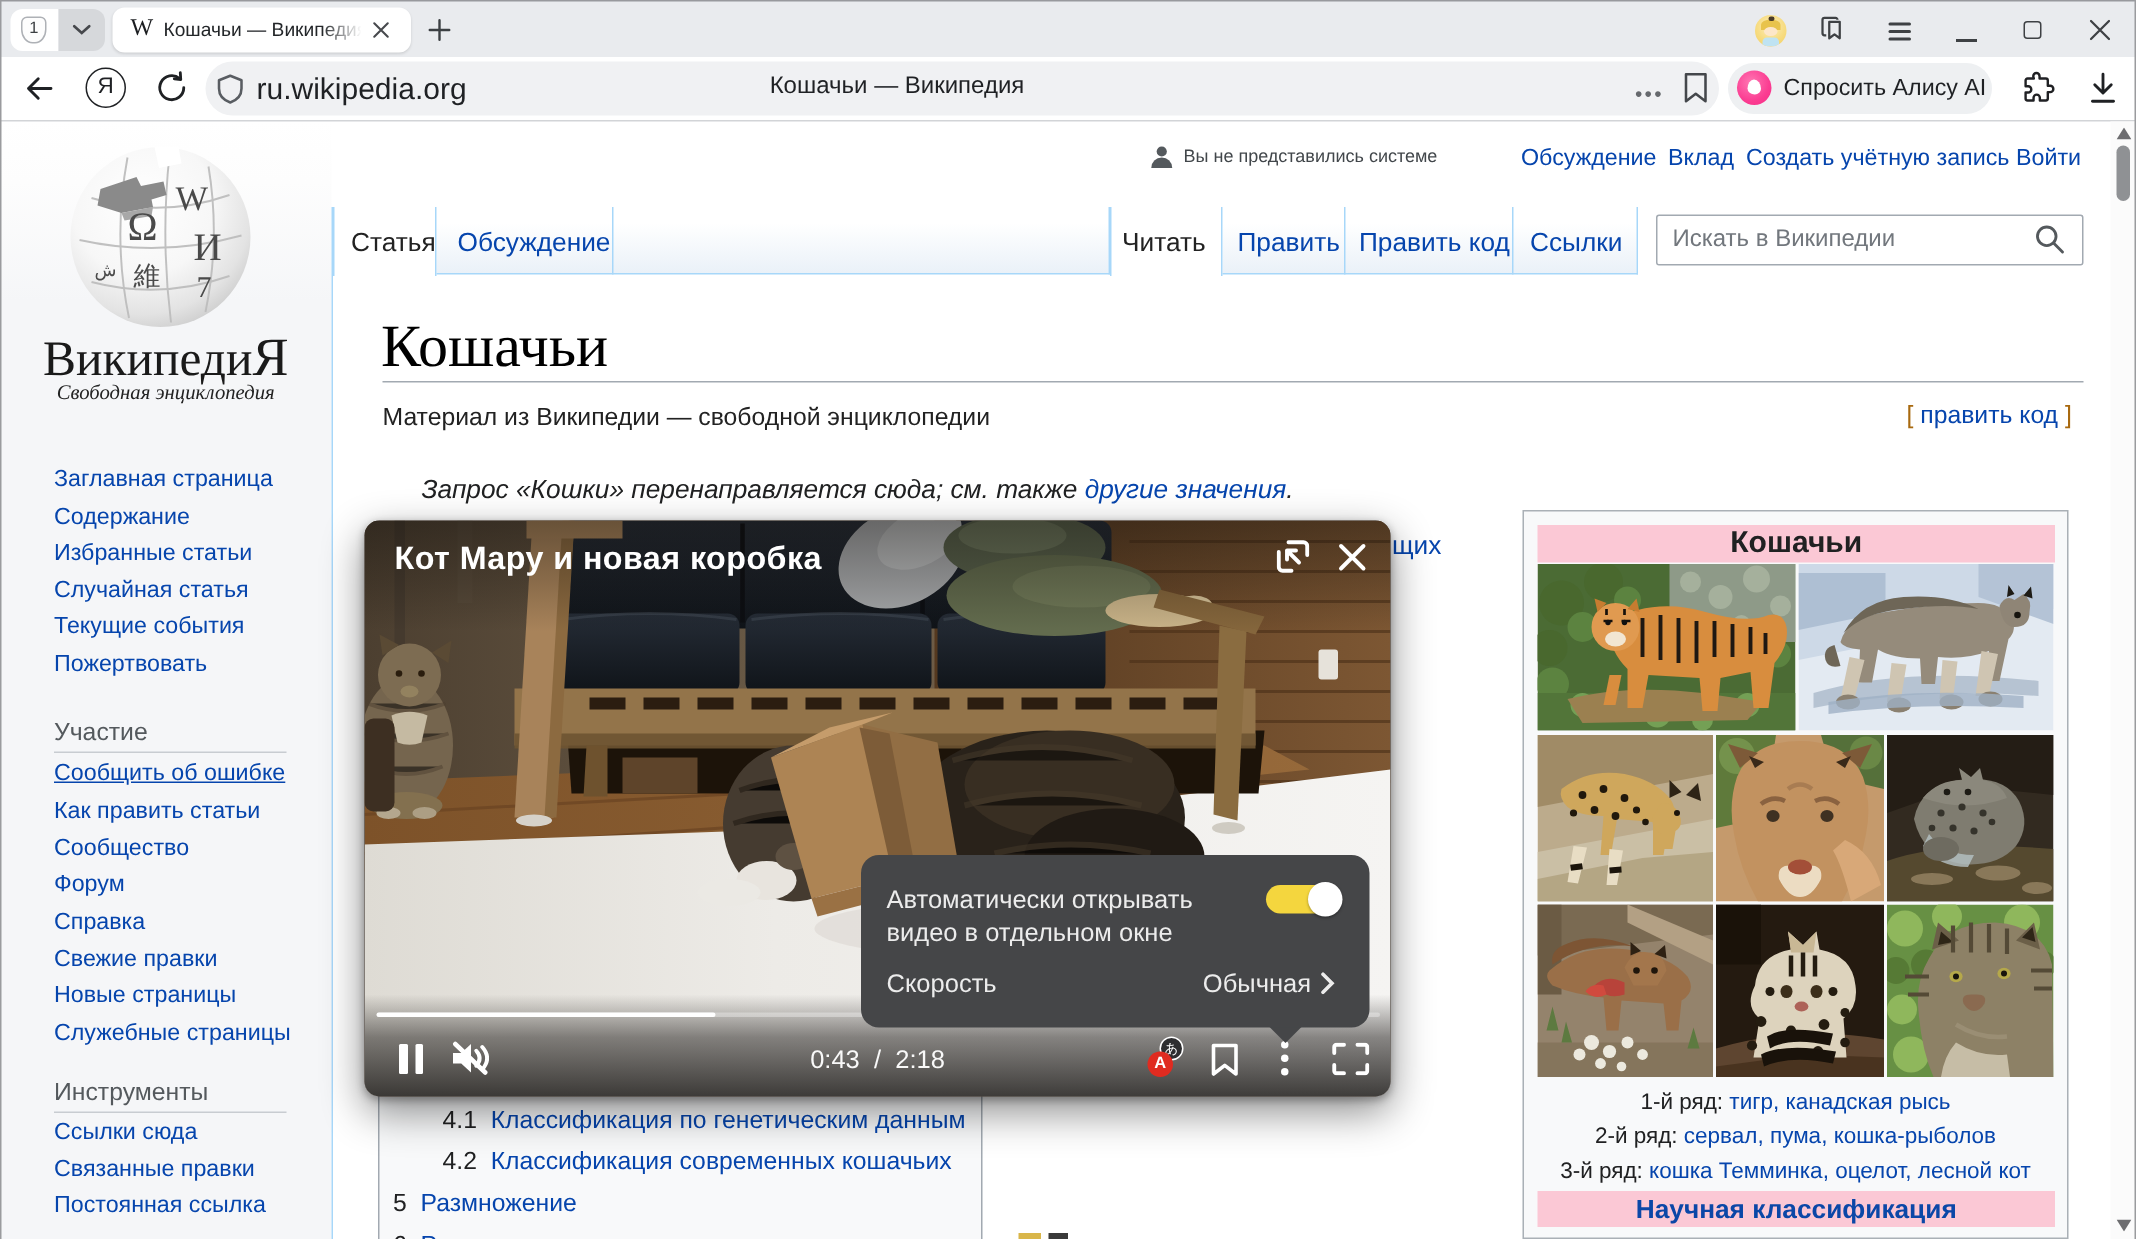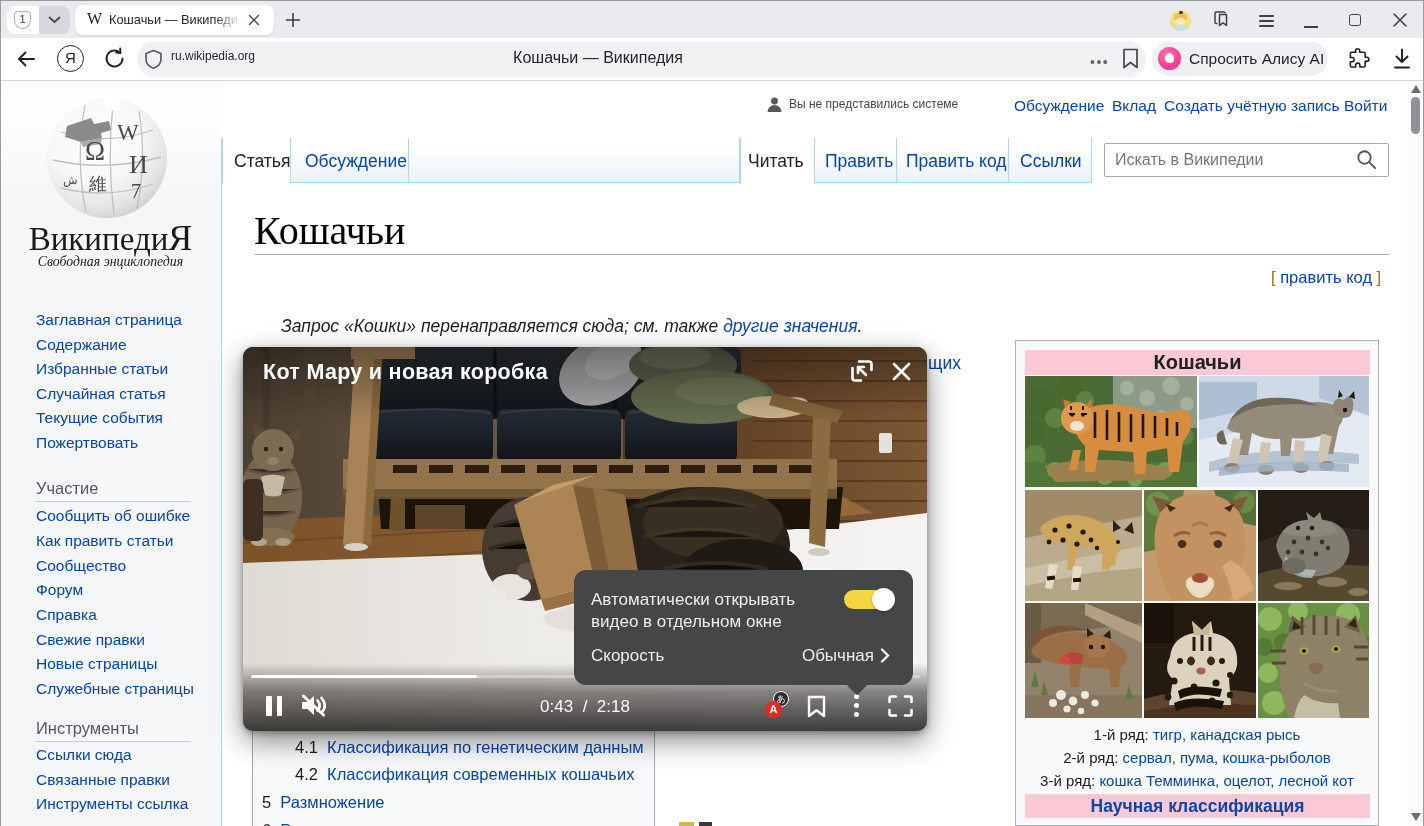--- a/index.html
+++ b/index.html
@@ -72,21 +72,21 @@
     <div class="abs" style="left:57px;top:11px;width:27px;text-align:center;font-size:15px;color:#1f2124;">Я</div>
     <svg class="abs" style="left:103px;top:9px;" width="23" height="23" viewBox="0 0 23 23">
         <path d="M19.5 11.5 a8 8 0 1 1 -2.8 -6.1" fill="none" stroke="#1f2124" stroke-width="1.9" stroke-linecap="round"></path>
         <path d="M17.2 1.5 L17.5 6 L13.2 5.6" fill="none" stroke="#1f2124" stroke-width="1.9" stroke-linecap="round" stroke-linejoin="round"></path>
       </svg>
 
     <div class="abs" style="left:137px;top:3px;width:1009px;height:36px;background:#f0f1f3;border-radius:18px;"></div>
     <svg class="abs" style="left:144px;top:11px;" width="19" height="21" viewBox="0 0 19 21">
         <path d="M9.5 1.5 L17 4.5 V10 c0 4.5 -3.2 7.8 -7.5 9.3 C5.2 17.8 2 14.5 2 10 V4.5 Z" fill="none" stroke="#595d62" stroke-width="1.7" stroke-linejoin="round"></path>
       </svg>
-    <div class="abs" style="left:171px;top:11px;font-size:12px;color:#1f2124;">ru.wikipedia.org</div>
+    <div class="abs" style="left:171px;top:11px;font-size:20px;color:#1f2124;">ru.wikipedia.org</div>
     <div class="abs" style="left:398px;top:11px;width:400px;text-align:center;font-size:16px;color:#1f2124;">Кошачьи — Википедия</div>
     <div class="abs" style="left:1090px;top:16px;width:26px;font-size:14px;color:#66696d;letter-spacing:1.5px;">•••</div>
     <svg class="abs" style="left:1122px;top:10px;" width="17" height="21" viewBox="0 0 17 21">
         <path d="M2 1.5 h13 v18 l-6.5 -5 l-6.5 5 z" fill="none" stroke="#44474b" stroke-width="1.7" stroke-linejoin="round"></path>
       </svg>
 
     <div class="abs" style="left:1152px;top:4px;width:176px;height:34px;background:#eef0f2;border-radius:17px;"></div>
     <div class="abs" style="left:1158px;top:9px;width:23px;height:23px;border-radius:50%;background:radial-gradient(circle at 40% 35%,#ff77b3 0%,#fb3d92 60%,#f72b86 100%);"></div>
     <div class="abs" style="left:1165px;top:15px;width:9px;height:10px;background:#fff;border-radius:48% 52% 46% 54%/60% 62% 38% 40%;"></div>
     <div class="abs" style="left:1189px;top:12px;font-size:15.5px;color:#1f2124;">Спросить Алису AI</div>
@@ -133,33 +133,33 @@
   <div class="abs ser" style="left:0px;top:254px;width:221px;text-align:center;font-size:13.8px;font-style:italic;color:#222;">Свободная энциклопедия</div>
 
   <div class="navlink" style="top:311px;">Заглавная страница</div>
   <div class="navlink" style="top:336px;">Содержание</div>
   <div class="navlink" style="top:360px;">Избранные статьи</div>
   <div class="navlink" style="top:385px;">Случайная статья</div>
   <div class="navlink" style="top:409px;">Текущие события</div>
   <div class="navlink" style="top:434px;text-align:center;">Пожертвовать</div>
   <div class="navhead" style="top:479px;">Участие</div>
   <div class="abs" style="left:36px;top:501px;width:155px;height:1px;background:#c8ccd1;"></div>
-  <div class="navlink" style="top:507px;">Сообщить об ошибке</div>
+  <div class="navlink" style="top:507px;text-decoration:underline;">Сообщить об ошибке</div>
   <div class="navlink" style="top:532px;">Как править статьи</div>
   <div class="navlink" style="top:557px;">Сообщество</div>
   <div class="navlink" style="top:581px;">Форум</div>
   <div class="navlink" style="top:606px;">Справка</div>
   <div class="navlink" style="top:631px;">Свежие правки</div>
   <div class="navlink" style="top:655px;">Новые страницы</div>
   <div class="navlink" style="top:680px;">Служебные страницы</div>
   <div class="navhead" style="top:719px;">Инструменты</div>
   <div class="abs" style="left:36px;top:741px;width:155px;height:1px;background:#c8ccd1;"></div>
   <div class="navlink" style="top:746px;">Ссылки сюда</div>
   <div class="navlink" style="top:771px;">Связанные правки</div>
-  <div class="navlink" style="top:795px;">Инструменты ссылка</div>
+  <div class="navlink" style="top:795px;">Постоянная ссылка</div>
 
   <svg class="abs" style="left:766px;top:96px;" width="17" height="17" viewBox="0 0 17 17">
       <circle cx="8.5" cy="5" r="3.4" fill="#54595d"></circle>
       <path d="M1.5 16 a7 7 0 0 1 14 0 z" fill="#54595d"></path>
     </svg>
   <div class="abs" style="left:789px;top:97px;font-size:12px;color:#42474b;">Вы не представились системе</div>
   <div class="abs" style="left:1014px;top:97px;font-size:15.5px;color:#0645ad;">Обсуждение</div>
   <div class="abs" style="left:1112px;top:97px;font-size:15.5px;color:#0645ad;">Вклад</div>
   <div class="abs" style="left:1164px;top:97px;font-size:15.5px;color:#0645ad;">Создать учётную запись</div>
   <div class="abs" style="left:1344px;top:97px;font-size:15.5px;color:#0645ad;">Войти</div>
@@ -180,20 +180,21 @@
 
   <div class="abs" style="left:1104px;top:143px;width:285px;height:34px;background:#fff;border:1px solid #a2a9b1;border-radius:2px;"></div>
   <div class="abs" style="left:1115px;top:151px;font-size:16px;color:#72777d;">Искать в Википедии</div>
   <svg class="abs" style="left:1356px;top:149px;" width="21" height="21" viewBox="0 0 21 21">
       <circle cx="8.5" cy="8.5" r="6.2" fill="none" stroke="#54595d" stroke-width="1.9"></circle>
       <path d="M13.2 13.2 L19 19" stroke="#54595d" stroke-width="1.9" stroke-linecap="round"></path>
     </svg>
 
   <div class="abs ser" style="left:254px;top:207px;font-size:40px;color:#000;">Кошачьи</div>
   <div class="abs" style="left:255px;top:254px;width:1134px;height:1px;background:#a2a9b1;"></div>
+  <div class="abs" style="left:255px;top:269px;font-size:16.5px;color:#222;">Материал из Википедии — свободной энциклопедии</div>
   <div class="abs" style="left:1271px;top:268px;font-size:16.5px;color:#a8690f;">[ <a>править код</a> ]</div>
   <div class="abs" style="left:281px;top:316px;font-size:17.5px;font-style:italic;color:#202122;">Запрос «Кошки» перенаправляется сюда; см. также <a style="font-style:italic;">другие значения</a>.</div>
   <div class="abs" style="left:928px;top:353px;font-size:17.5px;color:#0645ad;">щих</div>
 
   <div class="abs" style="left:252px;top:690px;width:403px;height:160px;background:#f8f9fa;border:1px solid #a2a9b1;"></div>
   <div class="abs" style="left:295px;top:738px;font-size:16.5px;color:#202122;">4.1&nbsp;&nbsp;<a>Классификация по генетическим данным</a></div>
   <div class="abs" style="left:295px;top:765px;font-size:16.5px;color:#202122;">4.2&nbsp;&nbsp;<a>Классификация современных кошачьих</a></div>
   <div class="abs" style="left:262px;top:793px;font-size:16.5px;color:#202122;">5&nbsp;&nbsp;<a>Размножение</a></div>
   <div class="abs" style="left:262px;top:821px;font-size:16.5px;color:#202122;">6&nbsp;&nbsp;<a>Распространение</a></div>
 

